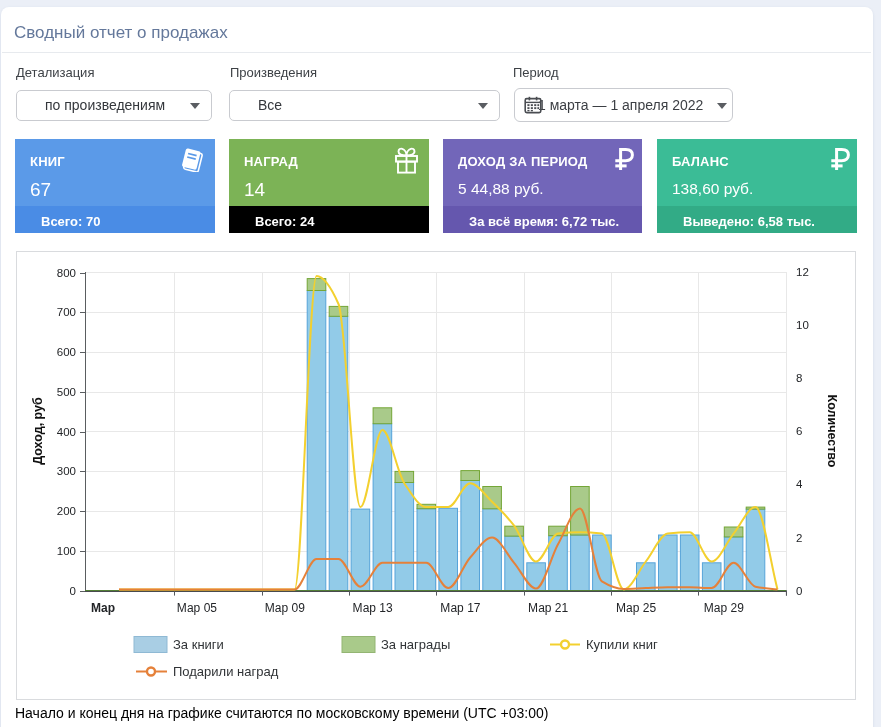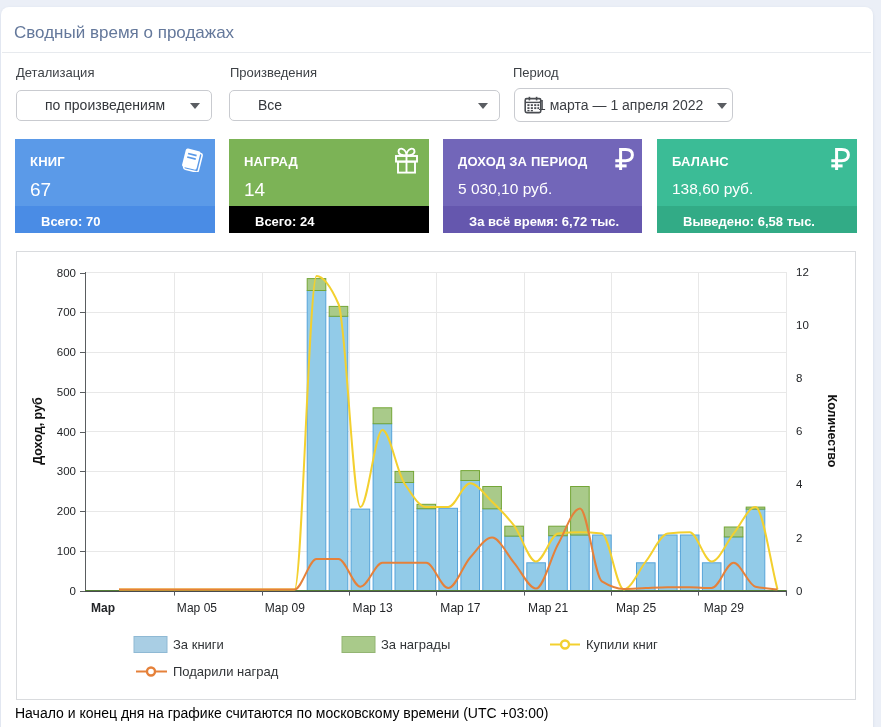--- a/index.html
+++ b/index.html
@@ -11,21 +11,21 @@
 .sel{top:90px;height:31px;background:#fff;border:1px solid #c9cbd0;border-radius:5px;font-size:14px;color:#34373c;line-height:29px;padding-left:28px}
 .car{width:0;height:0;border-left:5px solid transparent;border-right:5px solid transparent;border-top:6px solid #5a5d62}
 .scard{top:139px;height:94px;color:#fff}
 .scard .t{position:absolute;left:15px;font-size:13px;font-weight:bold;letter-spacing:.2px}
 .scard .n{position:absolute;left:15px;font-size:19px}
 .scard .f{position:absolute;left:0;top:67px;width:100%;height:27px;line-height:31px;padding-left:26px;font-size:13px;font-weight:bold}
 .foot{left:15px;top:705px;font-size:14px;color:#000000}
 </style></head>
 <body>
 <div class="card"></div>
-<div class="abs title">Сводный время о продажах</div>
+<div class="abs title">Сводный отчет о продажах</div>
 <div class="abs hdiv"></div>
 <div class="abs lbl" style="left:16px">Детализация</div>
 <div class="abs lbl" style="left:230px">Произведения</div>
 <div class="abs lbl" style="left:513px">Период</div>
 <div class="abs sel" style="left:16px;width:196px">по произведениям<span class="abs car" style="right:11px;top:12px"></span></div>
 <div class="abs sel" style="left:229px;width:271px">Все<span class="abs car" style="right:11px;top:12px"></span></div>
 <div class="abs sel" style="left:514px;width:219px;top:88px;height:34px;line-height:32px;border-radius:6px;padding-left:23px;font-size:14px;color:#3c3f44">1 марта — 1 апреля 2022<span class="abs car" style="right:5px;top:14px"></span>
 <svg class="abs" style="left:9px;top:7px" width="18" height="18" viewBox="0 0 18 18">
       <rect x="1.2" y="2.6" width="15.6" height="14" rx="1.6" fill="none" stroke="#4a4d52" stroke-width="1.6"></rect>
       <line x1="5.4" y1="0.8" x2="5.4" y2="4.4" stroke="#4a4d52" stroke-width="1.6"></line>
@@ -66,21 +66,21 @@
   <g fill="none" stroke="#fff" stroke-width="1.9">
    <path d="M12.5 8.5 C9 8.5 4.5 7.5 4.5 4.5 C4.5 2.2 6.5 1.2 8.2 1.8 C10.5 2.6 12.5 5.5 12.5 8.5 C12.5 5.5 14.5 2.6 16.8 1.8 C18.5 1.2 20.5 2.2 20.5 4.5 C20.5 7.5 16 8.5 12.5 8.5Z"></path>
    <rect x="2" y="9" width="21" height="5.6"></rect>
    <rect x="4" y="14.6" width="17" height="11"></rect>
    <line x1="12.5" y1="9" x2="12.5" y2="25.6"></line>
   </g>
  </svg>
 </div>
 <div class="abs scard" style="left:443px;width:199px;background:#7266b9">
  <div class="t" style="top:15px">ДОХОД ЗА ПЕРИОД</div>
- <div class="n" style="top:41px;font-size:15.5px">5 030,10 руб.</div>
+ <div class="n" style="top:41px;font-size:15.5px">5 44,88 руб.</div>
  <div class="f" style="background:#6557ae">За всё время: 6,72 тыс.</div>
  <svg class="abs" style="right:8px;top:9px" width="21" height="22" viewBox="0 0 21 22">
   <g fill="none" stroke="#fff" stroke-width="3">
         <path d="M7.6 22 L7.6 1.6 L12.8 1.6 C16.9 1.6 19.4 3.7 19.4 7.1 C19.4 10.5 16.9 12.7 12.8 12.7 L2.3 12.7"></path>
         <line x1="2.3" y1="17.9" x2="13.6" y2="17.9"></line>
       </g>
  </svg>
 </div>
 <div class="abs scard" style="left:657px;width:200px;background:#3bbc96">
  <div class="t" style="top:15px">БАЛАНС</div>

